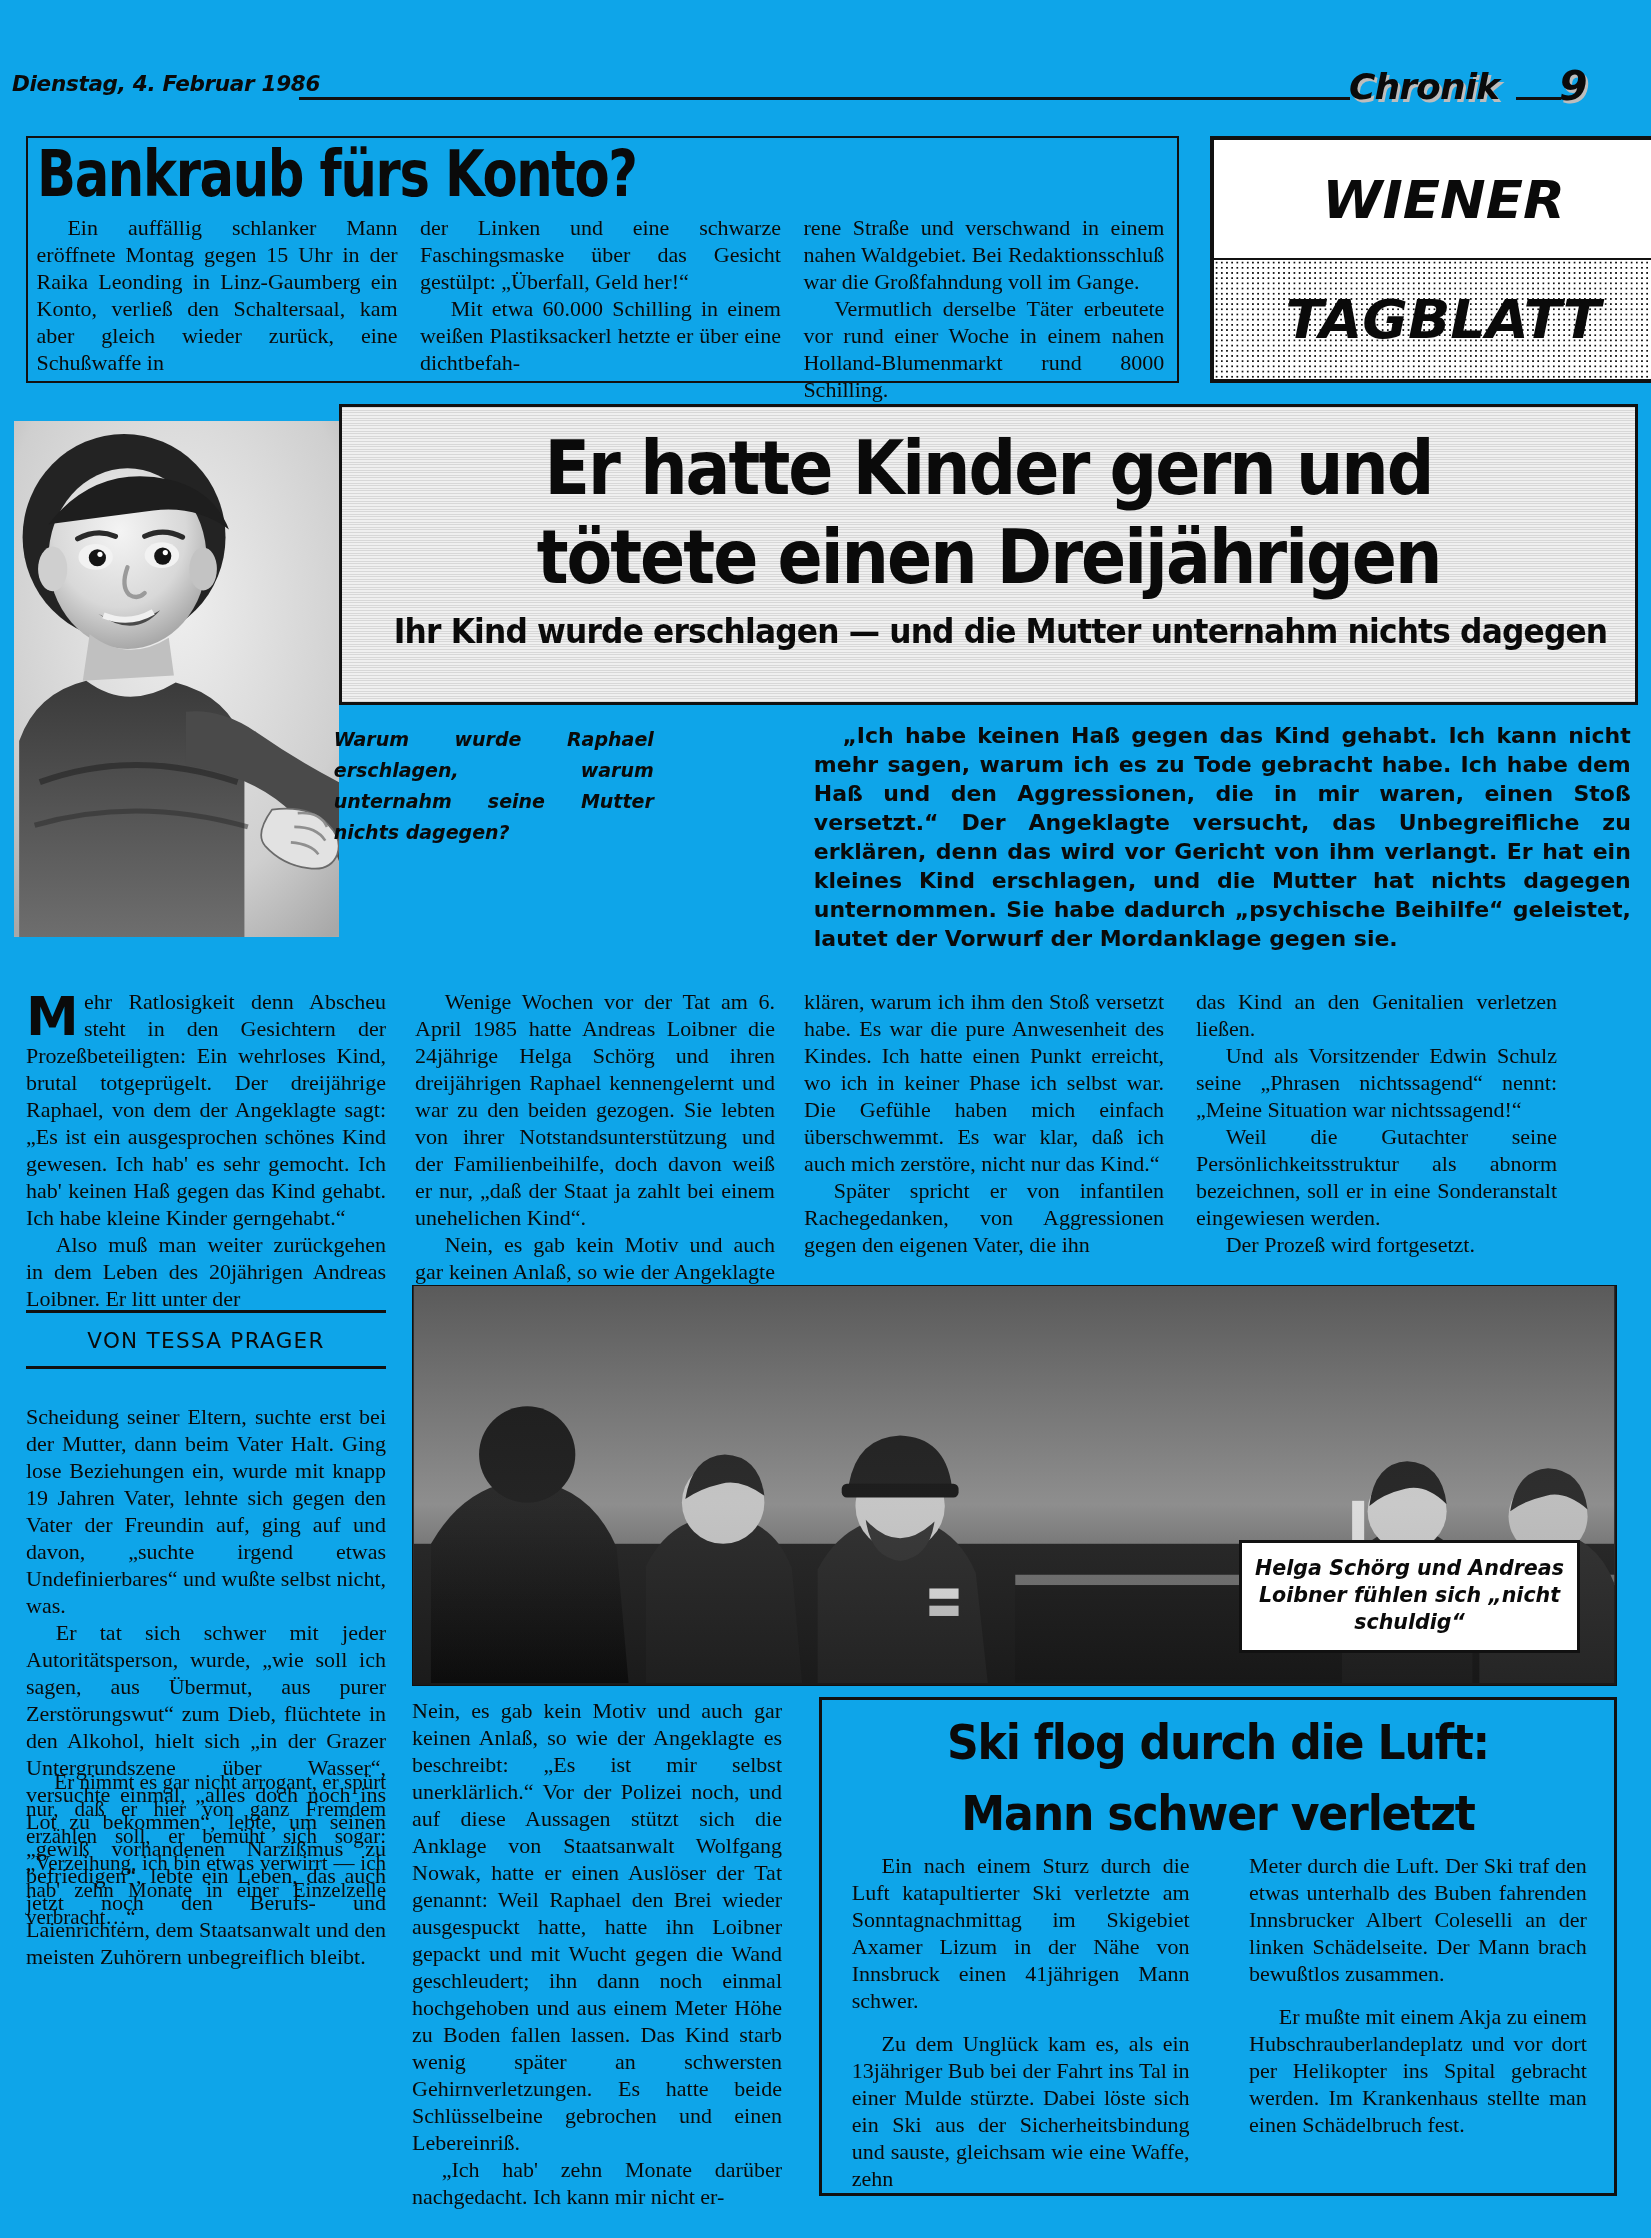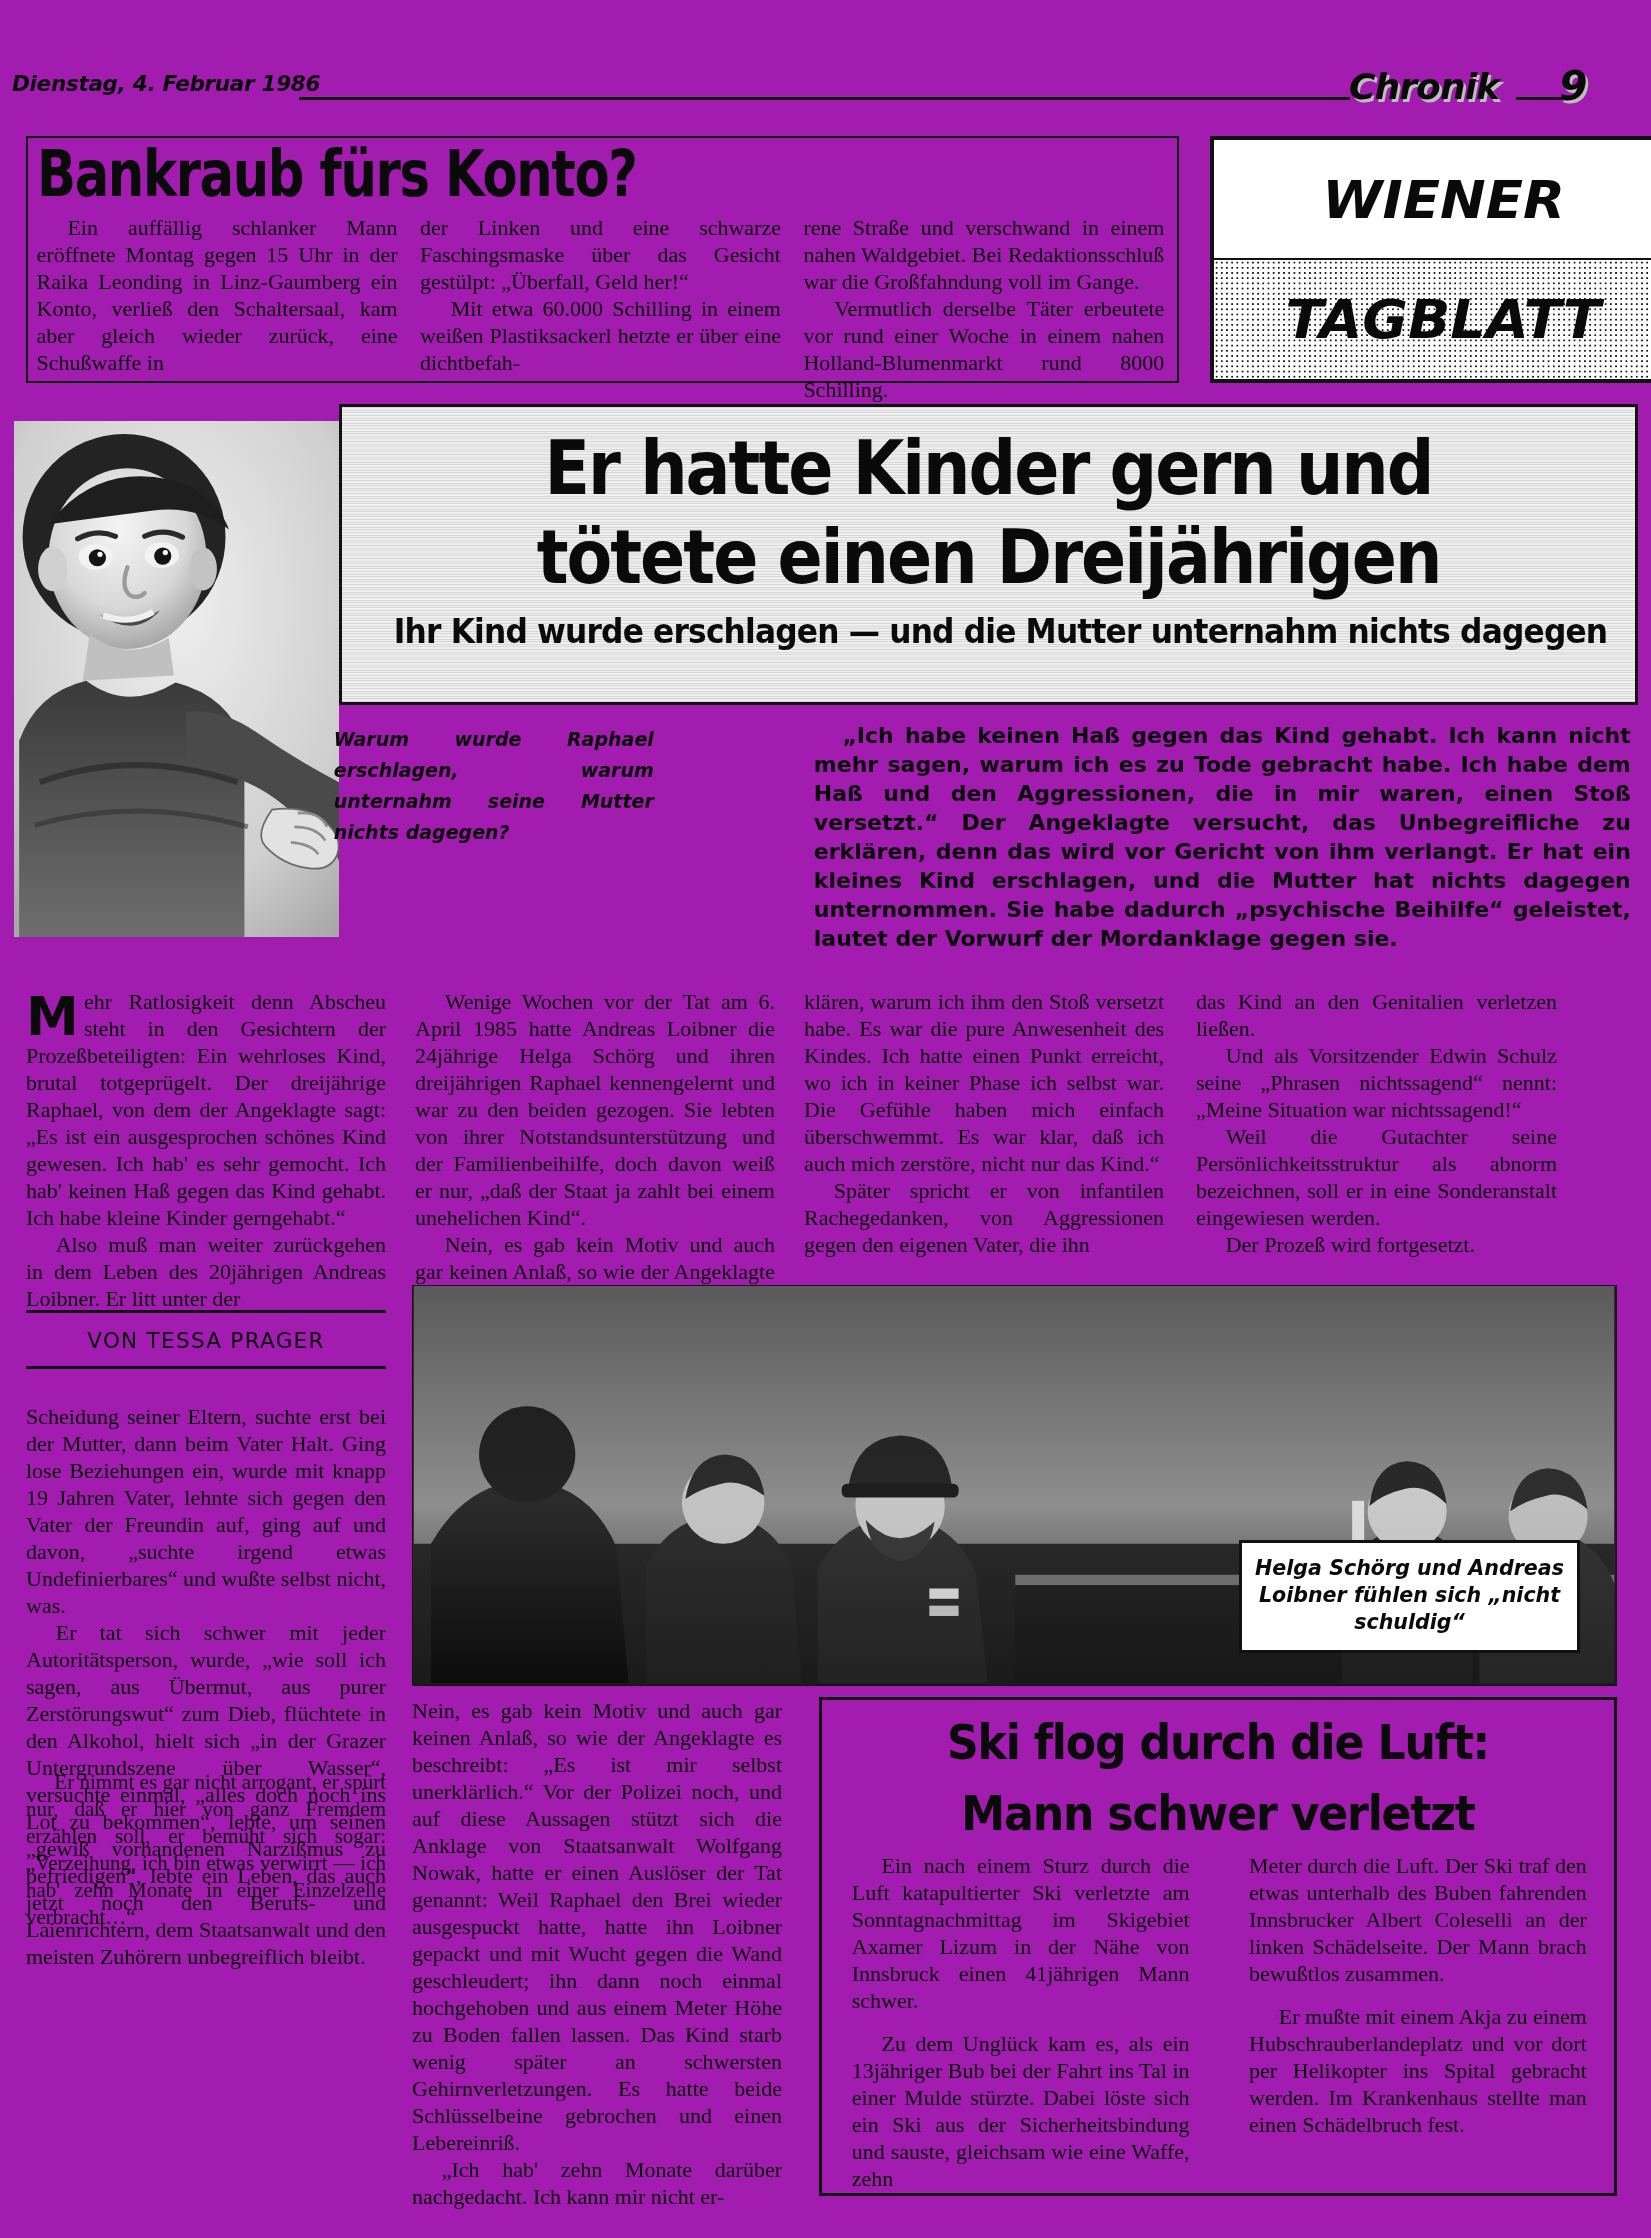--- a/index.html
+++ b/index.html
@@ -4,21 +4,21 @@
 <style>
   html, body {
     margin: 0;
     padding: 0;
     background: #8a8a8a;
   }
   .page {
     position: relative;
     width: 1652px;
     height: 2239px;
-    background: #a21caf;
+    background: #0ea5e9;
     margin: 0 auto;
     overflow: hidden;
     font-family: "Liberation Serif", serif;
     color: #0a0a0a;
   }
 
   
   .masthead {
     position: absolute;
     left: 0; top: 76px;

